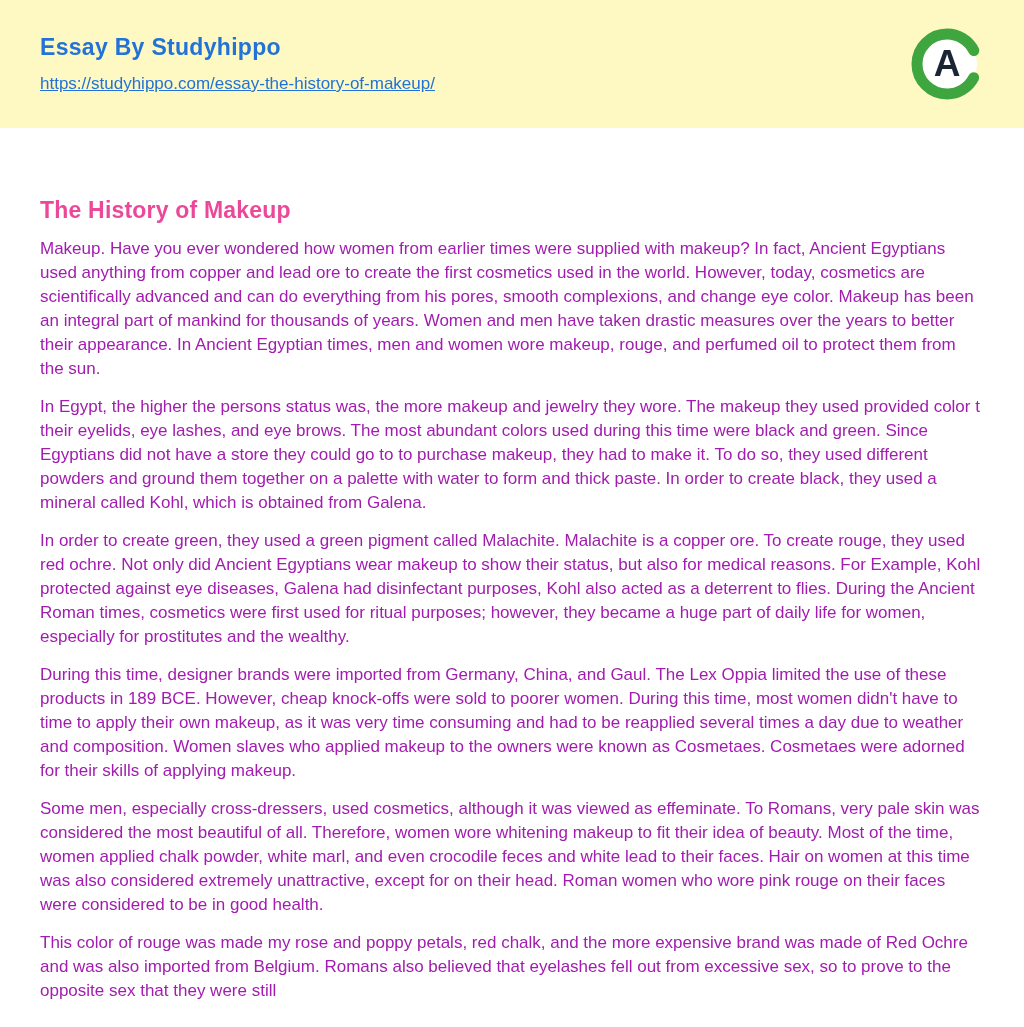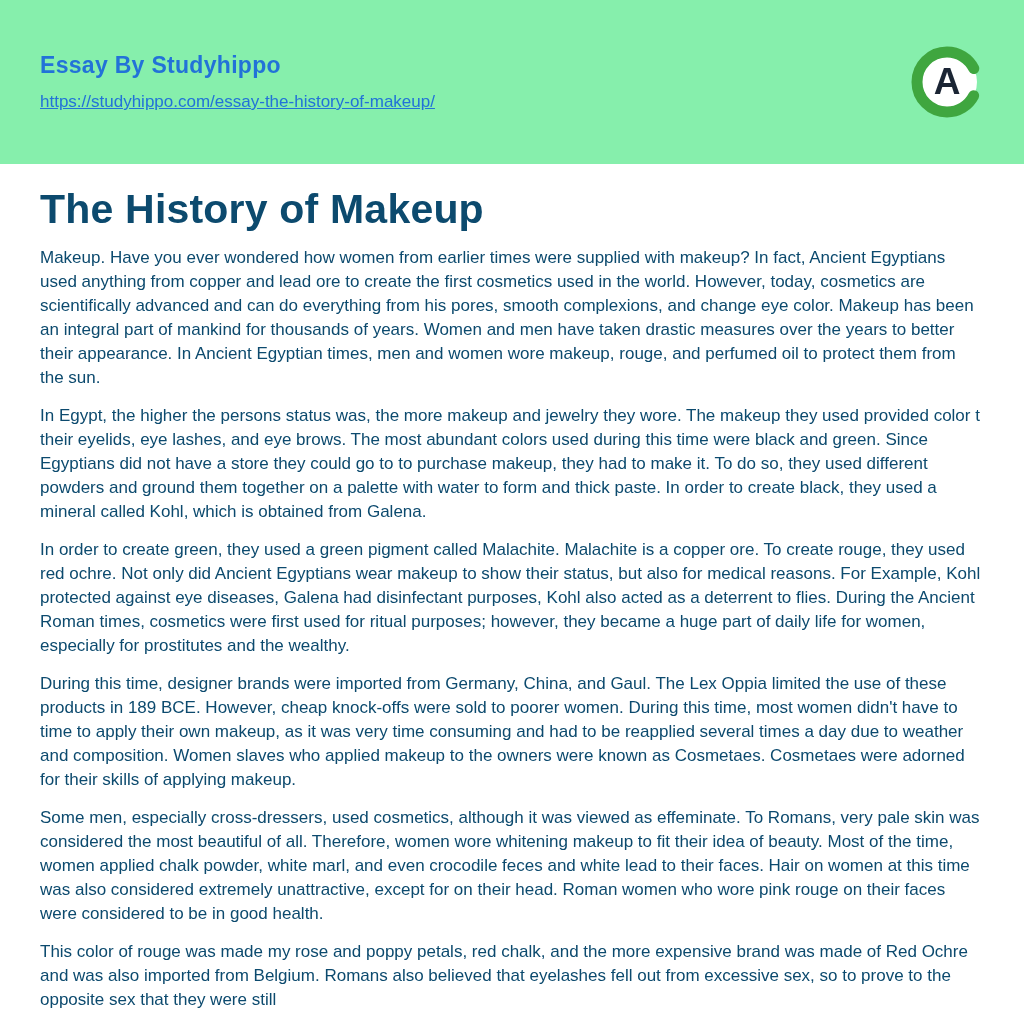--- a/index.html
+++ b/index.html
@@ -9,22 +9,22 @@
     height: 1027px;
     font-family: "Liberation Sans", sans-serif;
     overflow: hidden;
   }
   .page {
     width: 1024px;
     height: 1027px;
     background: #ffffff;
   }
   .site-header {
-    height: 164px;
-    background: #86efac;
+    height: 128px;
+    background: #fef9c3;
     display: flex;
     align-items: center;
     justify-content: space-between;
     padding: 0 40px;
   }
   .header-left {
     display: flex;
     flex-direction: column;
     gap: 13px;
   }
@@ -56,28 +56,29 @@
     font-size: 37px;
     font-weight: bold;
     font-family: "Liberation Sans", sans-serif;
     line-height: 1;
     padding-bottom: 2px;
   }
   .content {
     padding: 22px 40px 0 40px;
   }
   .article-title {
-    color: #0c4a6e;
-    font-size: 41px;
+    color: #ec4899;
+    font-size: 23px;
     font-weight: bold;
     letter-spacing: 0.2px;
     margin-bottom: 13px;
+    margin-top: 47px;
   }
   .article-body p {
-    color: #0c4a6e;
+    color: #a21caf;
     font-size: 17px;
     line-height: 24px;
     margin-bottom: 14px;
   }
 </style>
 </head>
 <body>
 
 <div class="page">
 

